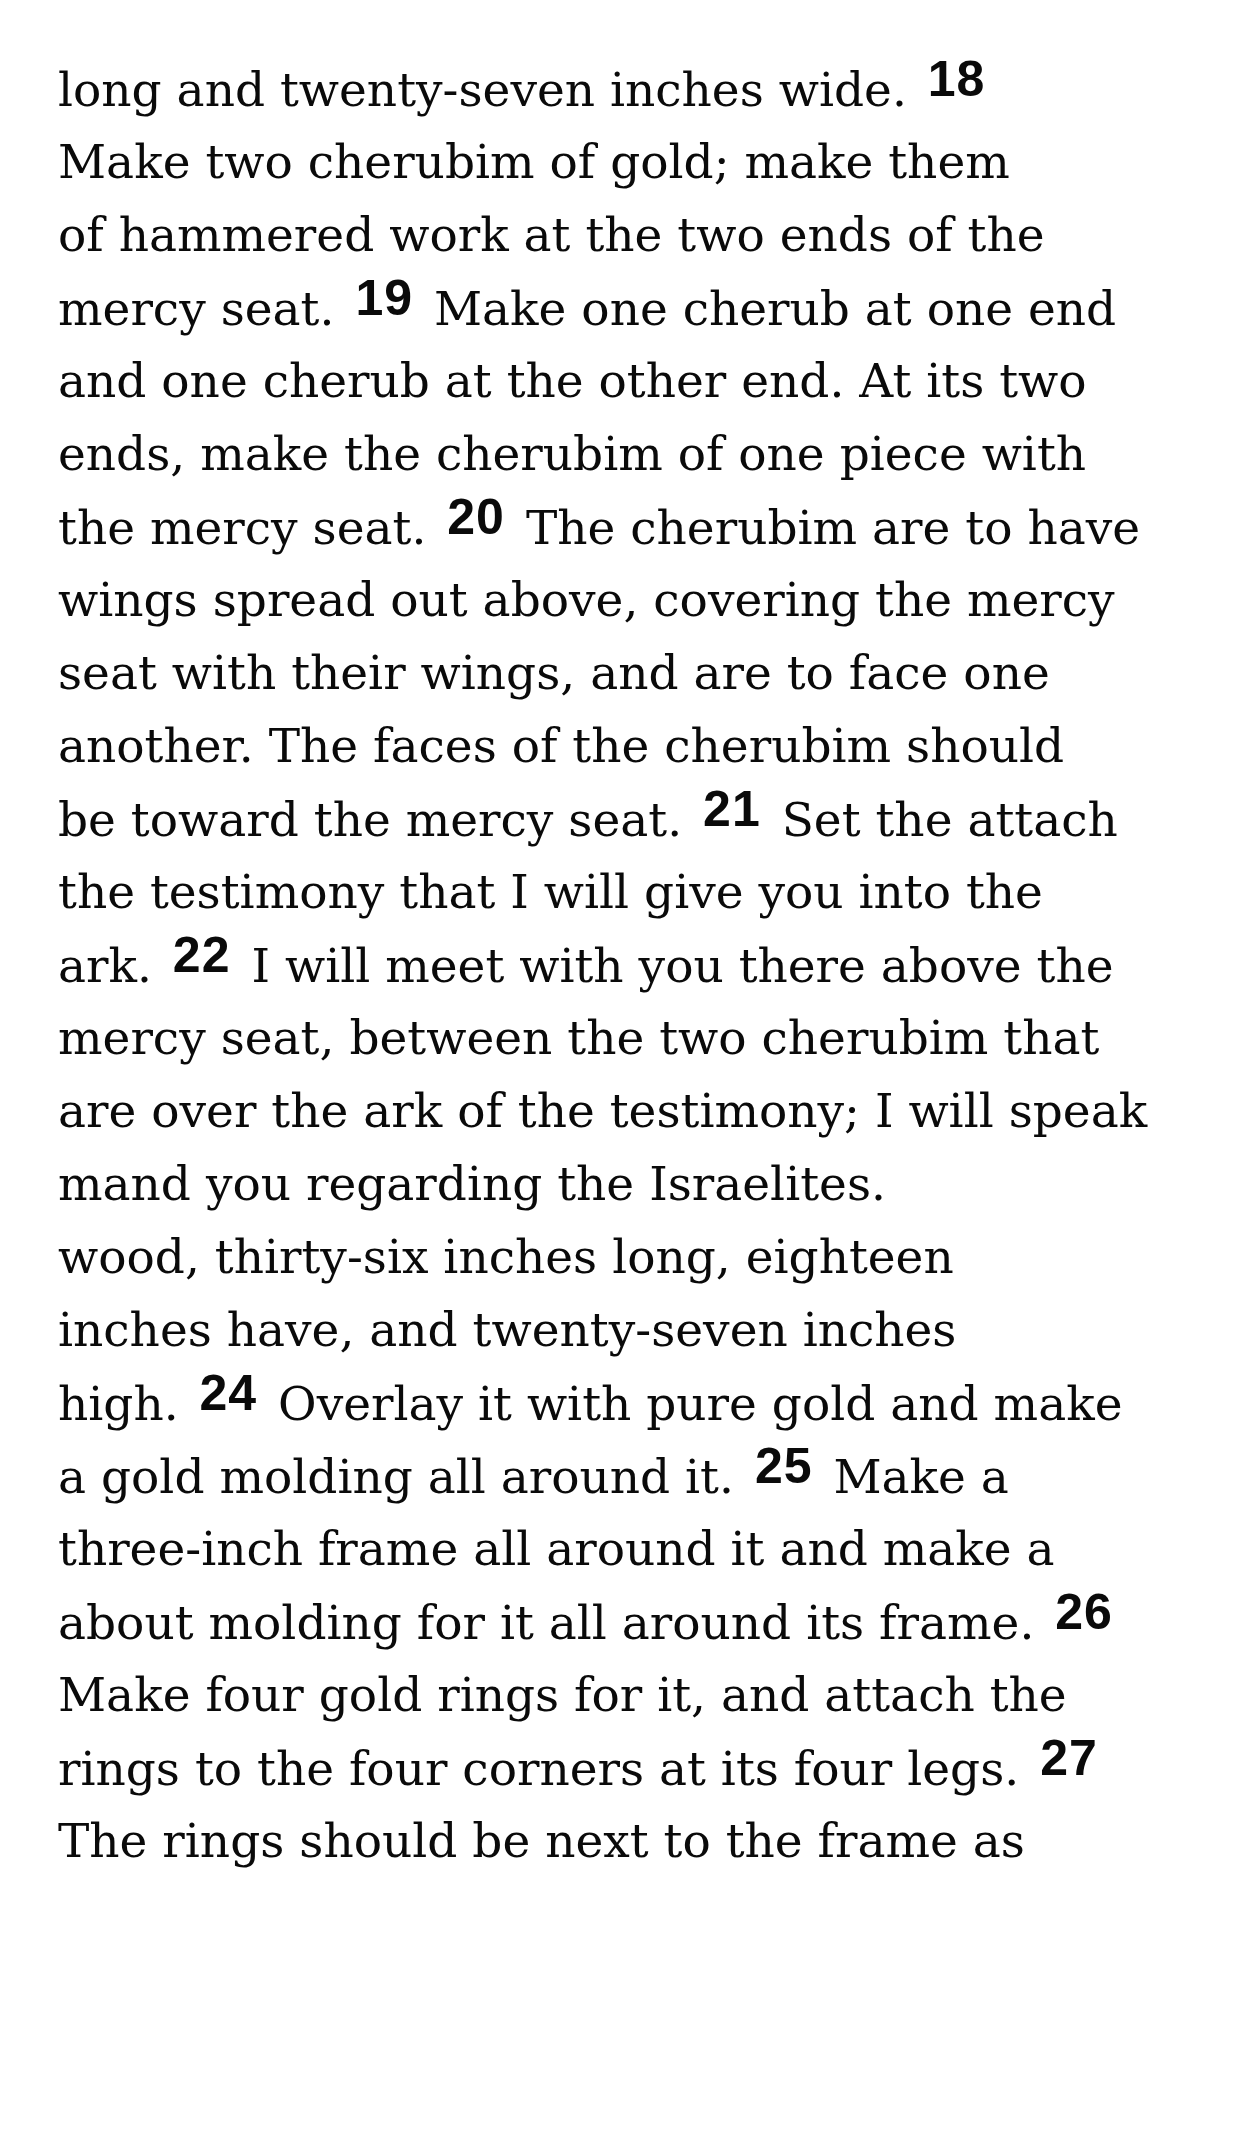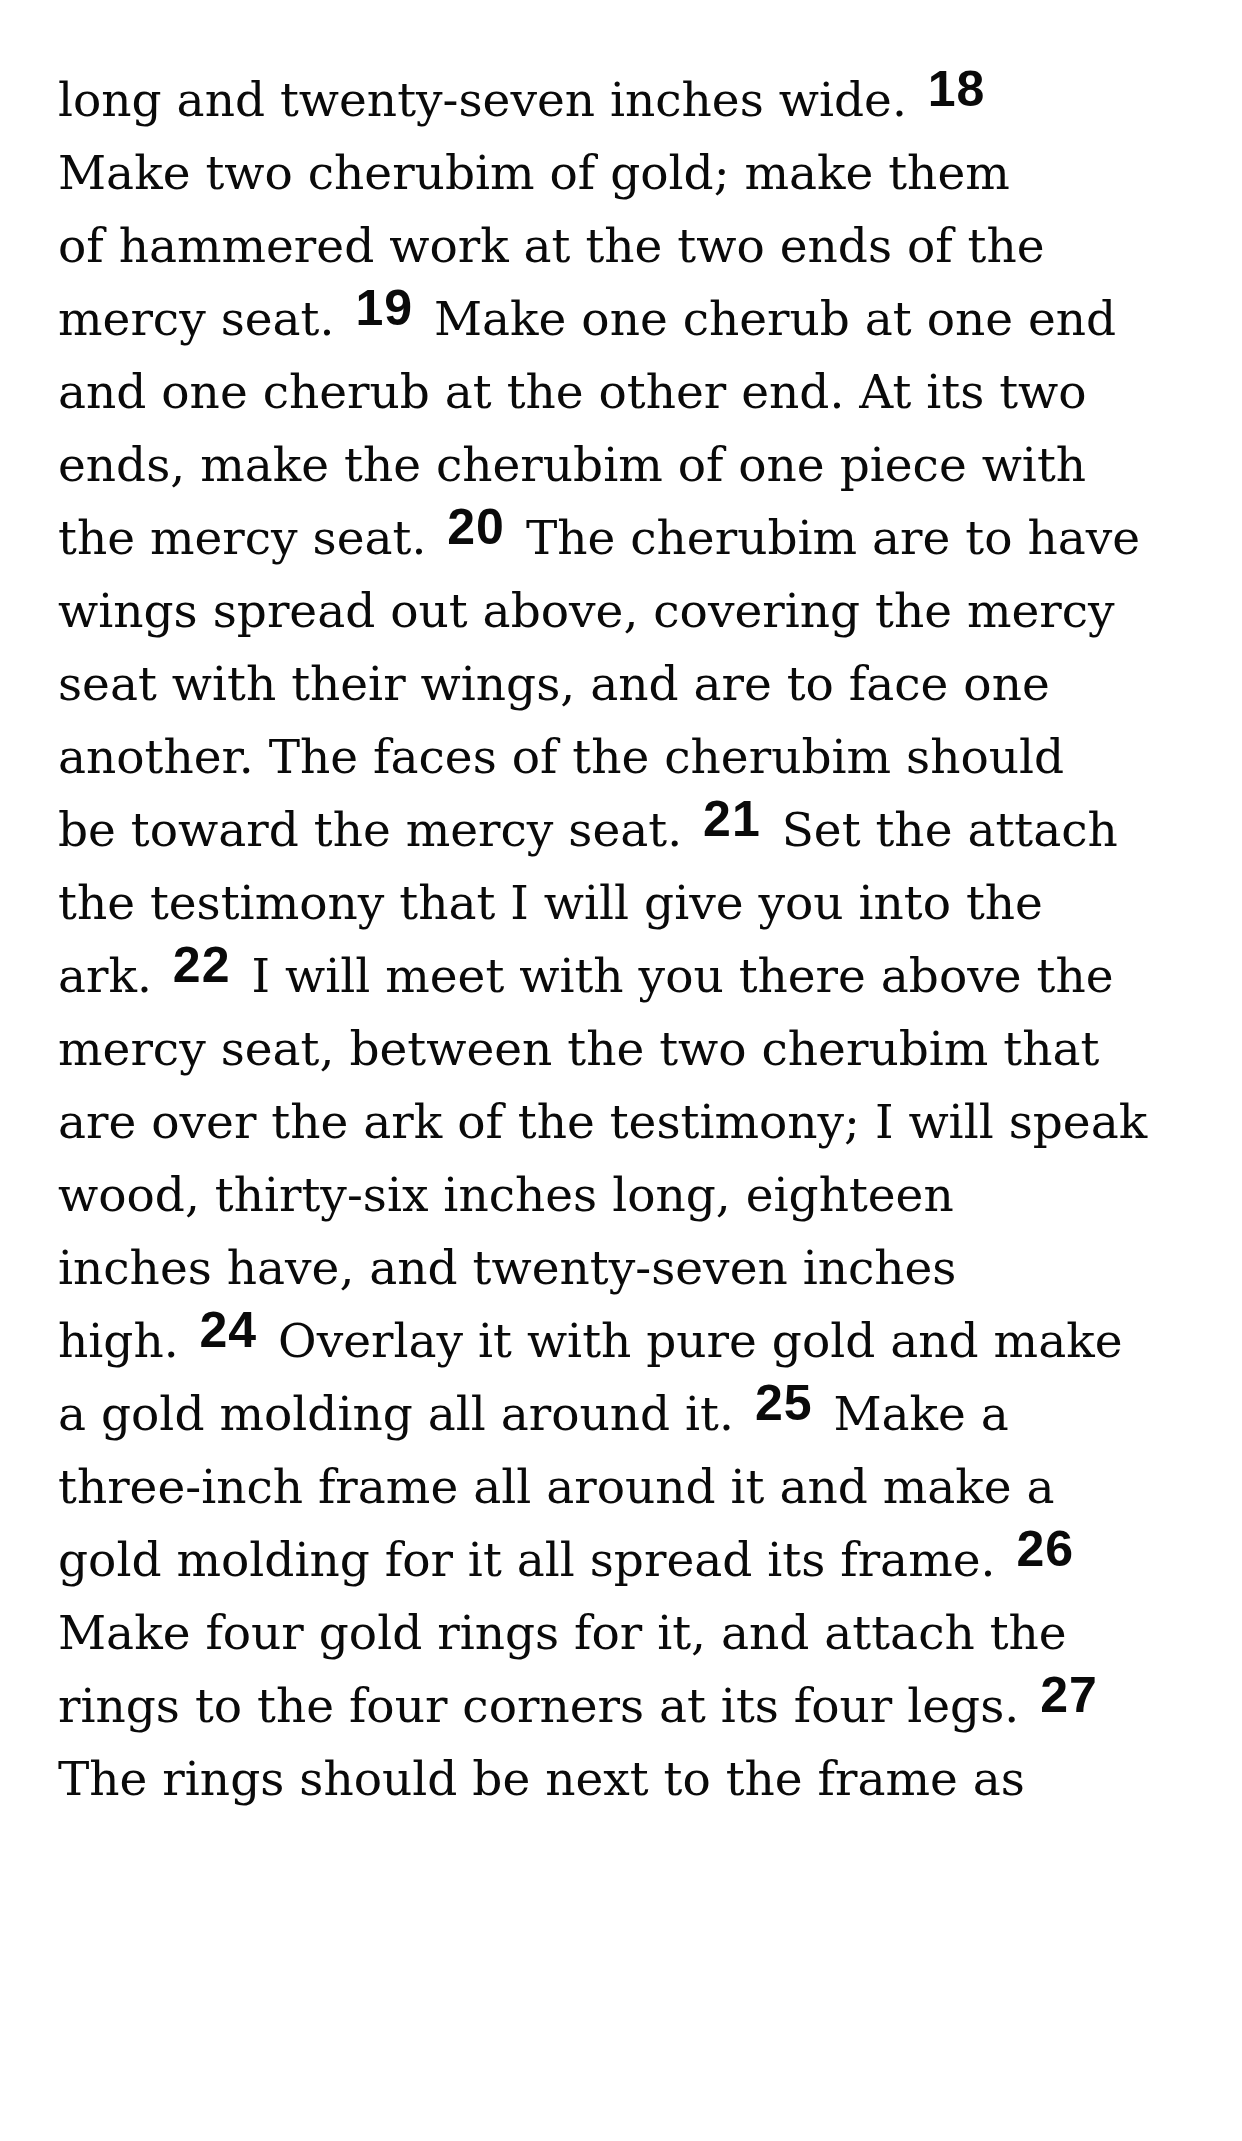--- a/index.html
+++ b/index.html
@@ -12,21 +12,21 @@
     height: 2141px;
     overflow: hidden;
   }
   .page {
     box-sizing: border-box;
     width: 1242px;
     height: 2141px;
     padding: 63px 20px 0 58px;
     font-family: "DejaVu Serif", "Liberation Serif", serif;
     font-size: 47px;
-    line-height: 73px;
+    line-height: 52px;
     color: #0a0a0a;
   }
   .line {
     white-space: pre;
     height: 73px;
   }
   .line.indent {
     padding-left: 28px;
   }
   .text-run {
@@ -54,22 +54,23 @@
     <div class="line"><span class="text-run">ends, make the cherubim of one piece with</span></div>
     <div class="line"><span class="text-run">the mercy seat. </span><span class="verse-num">20</span><span class="text-run"> The cherubim are to have</span></div>
     <div class="line"><span class="text-run">wings spread out above, covering the mercy</span></div>
     <div class="line"><span class="text-run">seat with their wings, and are to face one</span></div>
     <div class="line"><span class="text-run">another. The faces of the cherubim should</span></div>
     <div class="line"><span class="text-run">be toward the mercy seat. </span><span class="verse-num">21</span><span class="text-run"> Set the attach</span></div>
     <div class="line"><span class="text-run">the testimony that I will give you into the</span></div>
     <div class="line"><span class="text-run">ark. </span><span class="verse-num">22</span><span class="text-run"> I will meet with you there above the</span></div>
     <div class="line"><span class="text-run">mercy seat, between the two cherubim that</span></div>
     <div class="line"><span class="text-run">are over the ark of the testimony; I will speak</span></div>
+    <div class="line"><span class="text-run">mand you regarding the Israelites.</span></div>
     <div class="line"><span class="text-run">wood, thirty-six inches long, eighteen</span></div>
     <div class="line"><span class="text-run">inches have, and twenty-seven inches</span></div>
     <div class="line"><span class="text-run">high. </span><span class="verse-num">24</span><span class="text-run"> Overlay it with pure gold and make</span></div>
     <div class="line"><span class="text-run">a gold molding all around it. </span><span class="verse-num">25</span><span class="text-run"> Make a</span></div>
     <div class="line"><span class="text-run">three-inch frame all around it and make a</span></div>
-    <div class="line"><span class="text-run">gold molding for it all spread its frame. </span><span class="verse-num">26</span></div>
+    <div class="line"><span class="text-run">about molding for it all around its frame. </span><span class="verse-num">26</span></div>
     <div class="line"><span class="text-run">Make four gold rings for it, and attach the</span></div>
     <div class="line"><span class="text-run">rings to the four corners at its four legs. </span><span class="verse-num">27</span></div>
     <div class="line"><span class="text-run">The rings should be next to the frame as</span></div>
   </div>
 
 </body></html>

